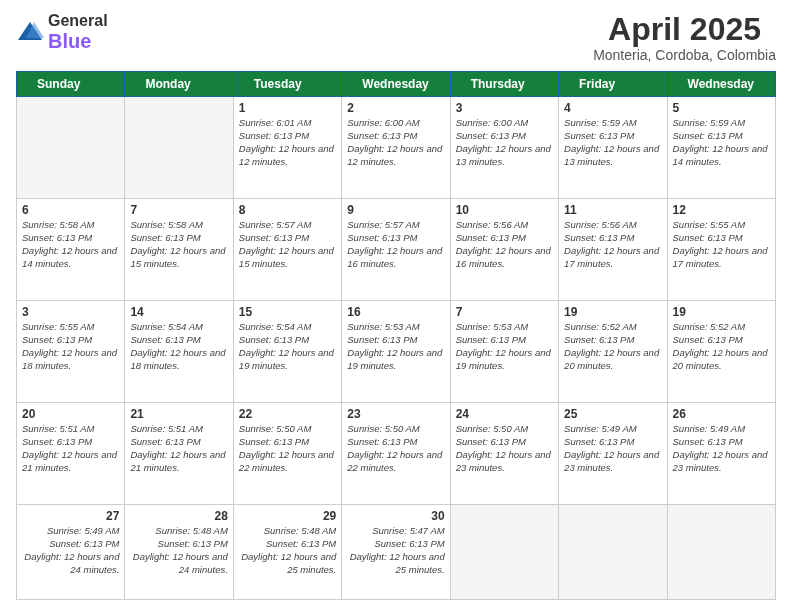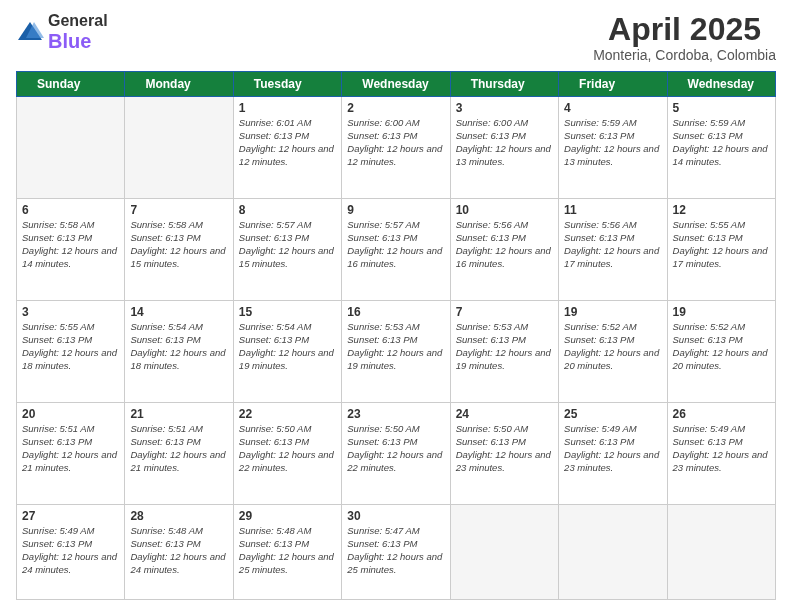--- a/index.html
+++ b/index.html
@@ -95,20 +95,21 @@
       margin-bottom: 2px;
     }
     .day-info {
       font-size: 9.5px;
       color: #444;
       line-height: 1.35;
       font-style: italic;
     }
     .last-row td {
       height: 70px;
+      text-align: right;
     }
     table {
       width: 100%;
       border-collapse: collapse;
     }
   </style>
 </head>
 <body>
 
 <div class="page">

